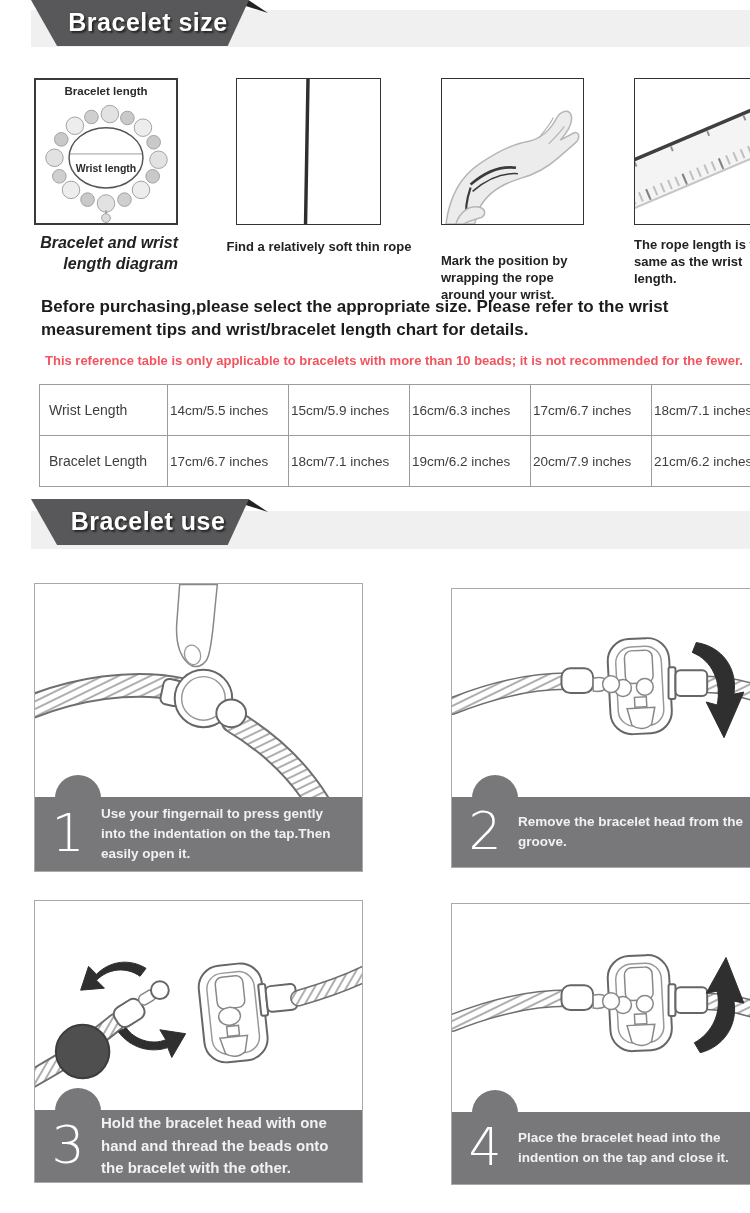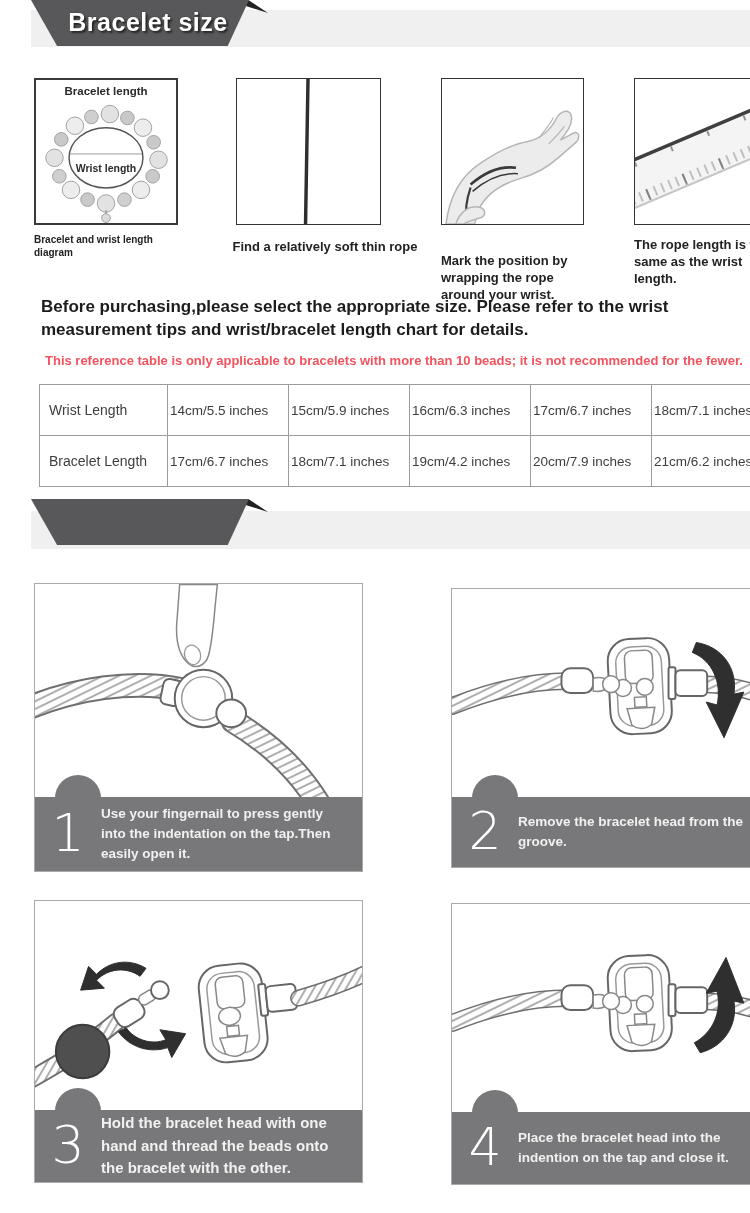--- a/index.html
+++ b/index.html
@@ -89,28 +89,28 @@
           <circle cx="120" cy="99" r="7" fill="#c9c9c9"></circle>
       </g>
       <line x1="72" y1="134" x2="72" y2="139" stroke="#9a9a9a" stroke-width="1.5"></line>
       <circle cx="72" cy="142" r="4.5" fill="#dcdcdc" stroke="#a0a0a0"></circle>
       <ellipse cx="72" cy="80" rx="38" ry="31" fill="#ffffff" stroke="#555" stroke-width="1.5"></ellipse>
       <line x1="35" y1="76" x2="109" y2="76" stroke="#999" stroke-width="1"></line>
     </svg>
     <div class="figlabel" style="left:0;top:5px;width:100%;text-align:center;font-size:11.5px;">Bracelet length</div>
     <div class="figlabel" style="left:0;top:82px;width:100%;text-align:center;font-size:10.5px;">Wrist length</div>
   </div>
-  <div class="figcap" style="left:3px;top:233px;width:144px;text-align:left;font-size:10px;">Bracelet and wrist length diagram</div>
+  <div class="figcap" style="left:3px;top:233px;width:144px;text-align:right;font-size:16px;font-style:italic;">Bracelet and wrist length diagram</div>
 
   <div class="fig" style="left:205px;width:145px;border:1.5px solid #333;">
     <svg viewBox="0 0 145 147">
       <line x1="72" y1="0" x2="69.5" y2="147" stroke="#2e2e2e" stroke-width="3.5"></line>
     </svg>
   </div>
-  <div class="figcap" style="left:194px;top:239px;width:200px;text-align:center;">Find a relatively soft thin rope</div>
+  <div class="figcap" style="left:188px;top:239px;width:200px;text-align:center;">Find a relatively soft thin rope</div>
 
   <div class="fig" style="left:410px;width:143px;border:1.5px solid #333;">
     <svg viewBox="0 0 143 147">
       <path d="M 4,147 C 8,116 20,98 38,86 C 54,75 70,66 88,63 C 99,61 110,52 116,40
                C 120,32 129,30 131,37 C 133,44 127,54 120,62 L 133,55 C 139,52 141,60 135,65
                L 119,79 C 108,89 94,97 79,101 C 59,107 45,117 38,131 L 33,147 Z" fill="#ececec" stroke="#b5b5b5" stroke-width="1.5"></path>
       <path d="M 98,60 C 104,52 110,46 113,39" fill="none" stroke="#b5b5b5" stroke-width="1.2"></path>
       <path d="M 108,66 C 114,60 120,54 124,48" fill="none" stroke="#b5b5b5" stroke-width="1.2"></path>
       <path d="M 29,107 C 44,94 60,88 75,90" fill="none" stroke="#3a3a3a" stroke-width="2.6"></path>
       <path d="M 31,114 C 46,101 62,95 77,96" fill="none" stroke="#3a3a3a" stroke-width="1.6"></path>
@@ -151,31 +151,32 @@
       <td>14cm/5.5 inches</td>
       <td>15cm/5.9 inches</td>
       <td>16cm/6.3 inches</td>
       <td>17cm/6.7 inches</td>
       <td>18cm/7.1 inches</td>
     </tr>
     <tr>
       <td class="hd">Bracelet Length</td>
       <td>17cm/6.7 inches</td>
       <td>18cm/7.1 inches</td>
-      <td>19cm/4.2 inches</td>
+      <td>19cm/6.2 inches</td>
       <td>20cm/7.9 inches</td>
       <td>21cm/6.2 inches</td>
     </tr>
   </tbody>
     </table>
 
   <div class="band" style="top:511px;height:38px;"></div>
   <div class="ribbon" style="top:499px;">
     <div class="fold"></div>
     <div class="body"></div>
+    <span class="txt">Bracelet use</span>
   </div>
 
   <div class="panel" style="left:3px;top:583px;width:329px;height:289px;">
     <div class="art">
       <svg viewBox="0 0 330 214">
         <defs>
           <pattern id="h1" width="7" height="7" patternTransform="rotate(64)" patternUnits="userSpaceOnUse">
             <rect width="7" height="7" fill="#fff"></rect>
               <line x1="1" y1="0" x2="1" y2="7" stroke="#9a9a9a" stroke-width="1.6"></line>
           </pattern>

